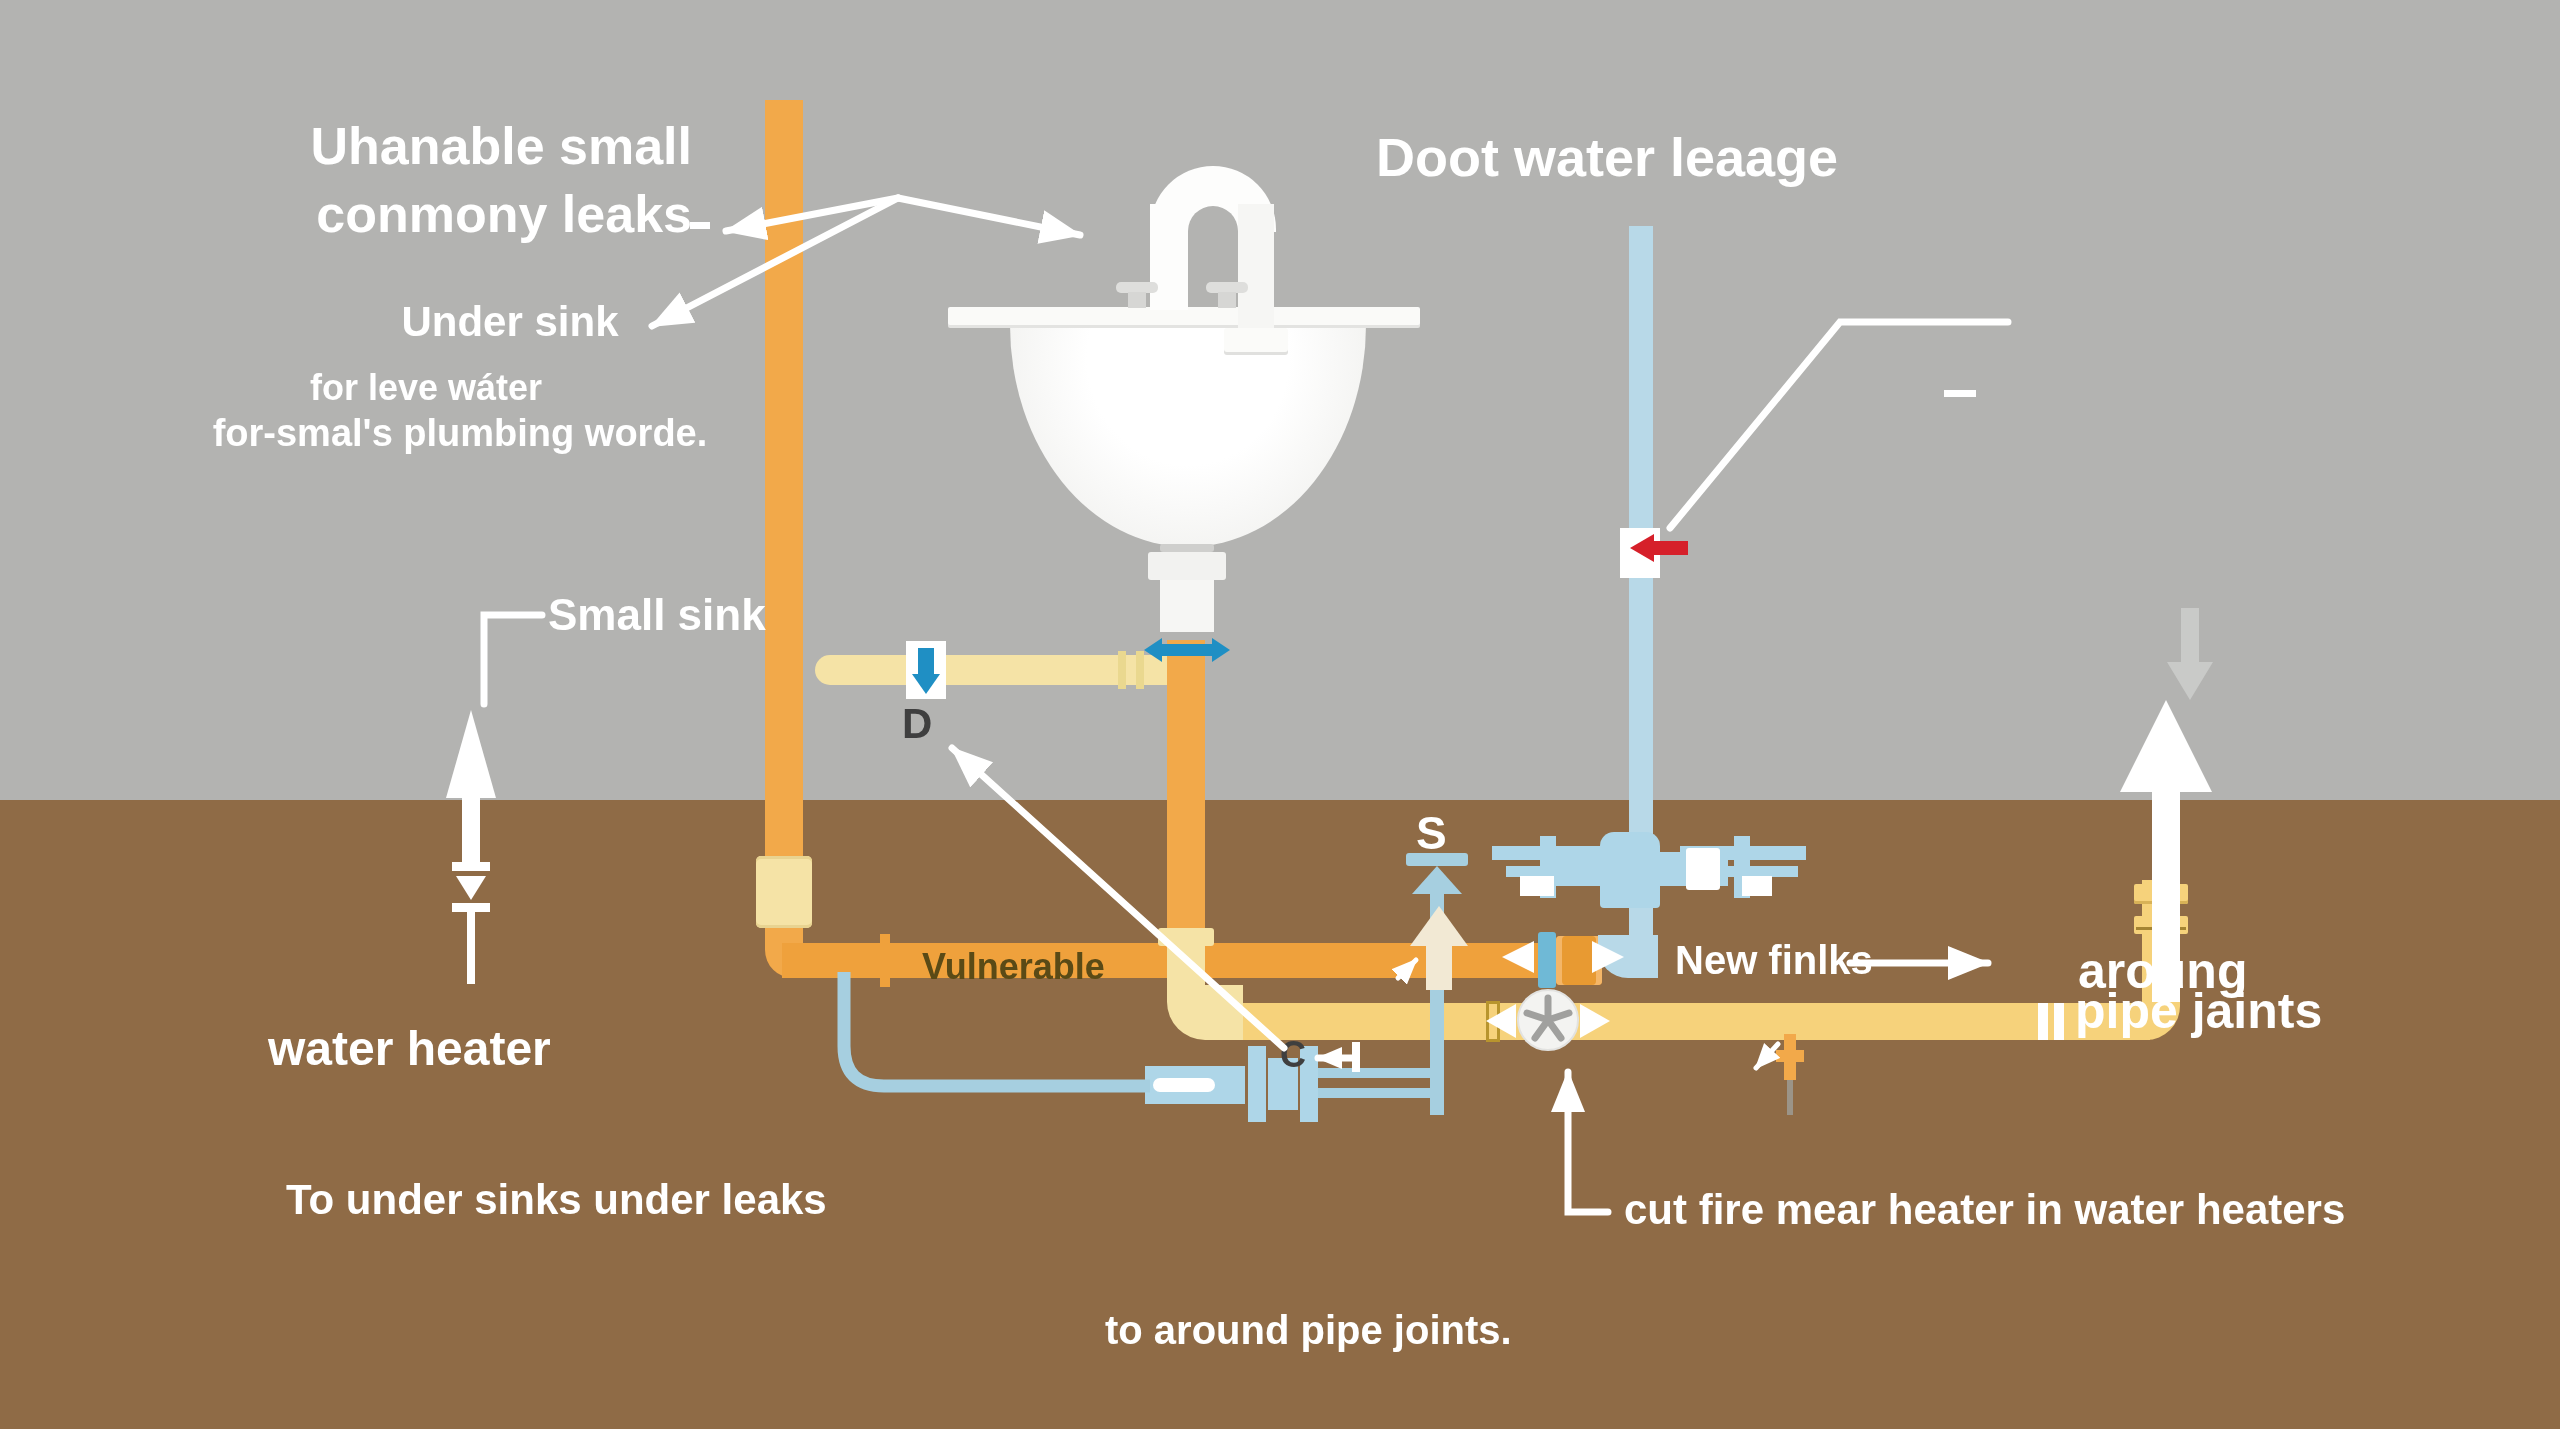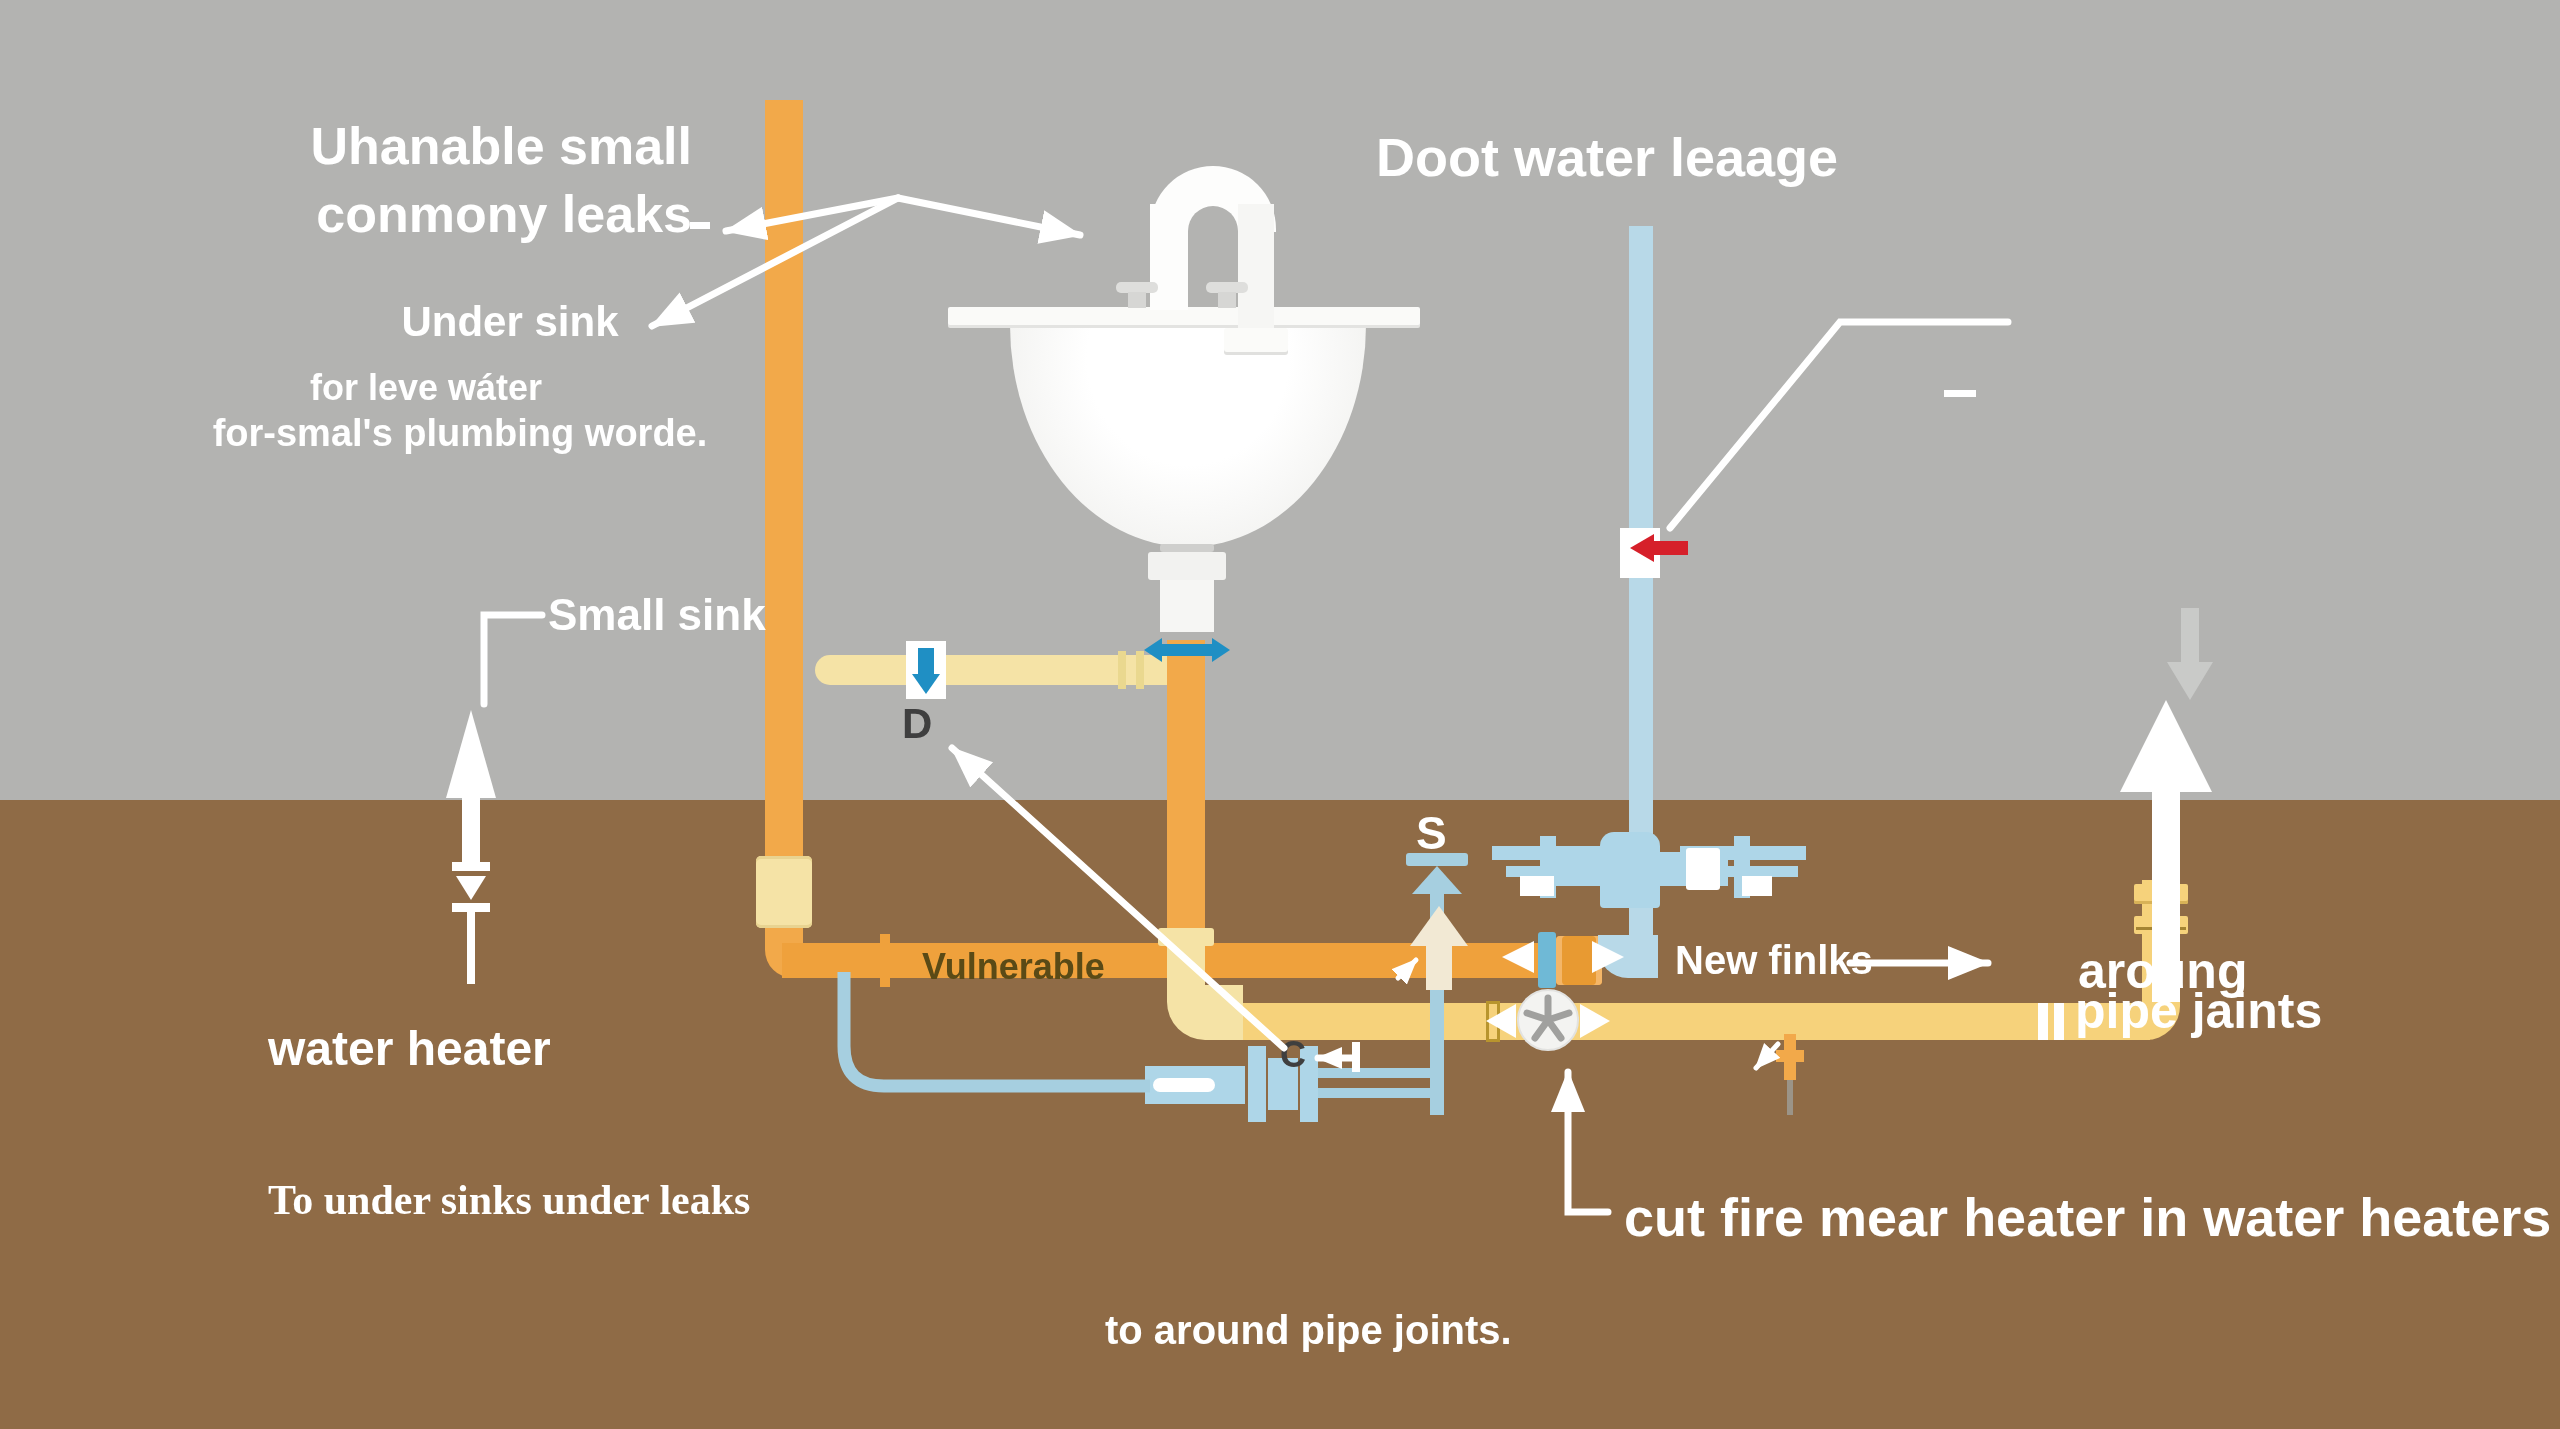--- a/index.html
+++ b/index.html
@@ -145,25 +145,25 @@
   <div class="txt z6" style="left:548px;top:590px;font-size:44px;">Small sink</div>
 
   <div class="txt z6" style="left:1675px;top:938px;font-size:40px;">New finlks</div>
 
   <div class="txt z9" style="left:2078px;top:942px;font-size:50px;">aroung</div>
   <div class="txt z9" style="left:2075px;top:982px;font-size:50px;">pipe jaints</div>
 
   <div class="txt z6" style="left:268px;top:1014px;font-size:48px;line-height:69px;white-space:normal;width:420px;">
     <div>water heater</div>
   </div>
-  <div class="txt z6" style="left:268px;top:1176px;font-size:42px;font-family:Liberation Serif, serif;">To under sinks under leaks</div>
+  <div class="txt z6" style="left:286px;top:1176px;font-size:42px;">To under sinks under leaks</div>
 
   <div class="txt z6" style="left:1105px;top:1308px;font-size:40px;">to around pipe joints.</div>
 
-  <div class="txt z6" style="left:1624px;top:1186px;font-size:54px;">cut fire mear heater in water heaters</div>
+  <div class="txt z6" style="left:1624px;top:1186px;font-size:42px;">cut fire mear heater in water heaters</div>
 
   <div class="txt z6" style="left:1280px;top:1034px;font-size:36px;color:var(--label-dark);">C</div>
 
   <svg class="overlay" width="2560" height="1429" viewBox="0 0 2560 1429">
     <defs>
       <marker id="ah" orient="auto" markerUnits="userSpaceOnUse" markerWidth="44" markerHeight="36" refX="40" refY="17">
         <path class="mkfill" d="M0,0 L42,17 L0,34 z"></path>
       </marker>
       <marker id="ah-s" orient="auto" markerUnits="userSpaceOnUse" markerWidth="30" markerHeight="26" refX="24" refY="11">
         <path class="mkfill" d="M0,0 L26,11 L0,22 z"></path>

